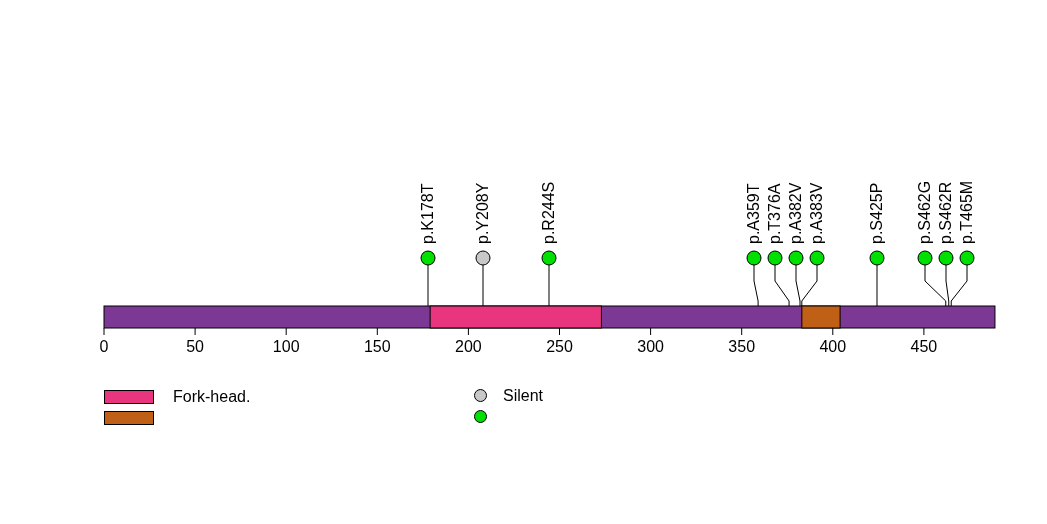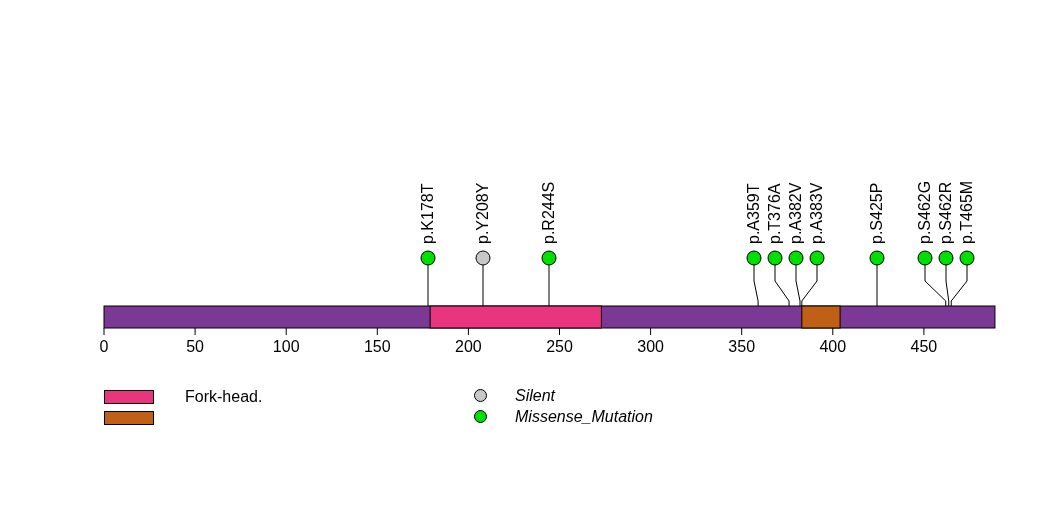--- a/index.html
+++ b/index.html
@@ -1,21 +1,21 @@
 <!DOCTYPE html>
 <html><head>
 <meta charset="utf-8">
 <style>
   html,body{margin:0;padding:0;background:#ffffff;font-family:"Liberation Sans",sans-serif;}
   .canvas{position:relative;width:1047px;height:524px;background:#ffffff;overflow:hidden;}
   #chart{position:absolute;left:0;top:0;}
   .legend{position:absolute;}
   .legend-left{left:104px;top:386px;}
-  .legend-right{left:474px;top:385px;font-style:italic;}
-  .legend-row{display:flex;align-items:center;height:21px;gap:12px;}
+  .legend-right{left:474px;top:385px;}
+  .legend-row{display:flex;align-items:center;height:21px;}
   .swatch{width:48px;height:12px;border:1px solid #000;margin-right:19px;flex:none;}
   .dot{width:11px;height:11px;border:1px solid #000;border-radius:50%;margin-right:16px;flex:none;}
   .legend-label{font-size:16px;color:#000;white-space:nowrap;line-height:1;}
 </style>
 </head>
 <body>
 
 <div class="canvas">
 
   <svg id="chart" width="1047" height="524" viewBox="0 0 1047 524">
@@ -87,17 +87,16 @@
     </div>
   </div>
 
   <div class="legend legend-right">
     <div class="legend-row">
       <span class="dot" style="background: rgb(200, 200, 200);"></span>
       <span class="legend-label">Silent</span>
     </div>
     <div class="legend-row">
       <span class="dot" style="background: rgb(0, 224, 0);"></span>
-      <span class="legend-label">Missense_Mutation</span>
     </div>
   </div>
 
 </div>
 
 </body></html>

